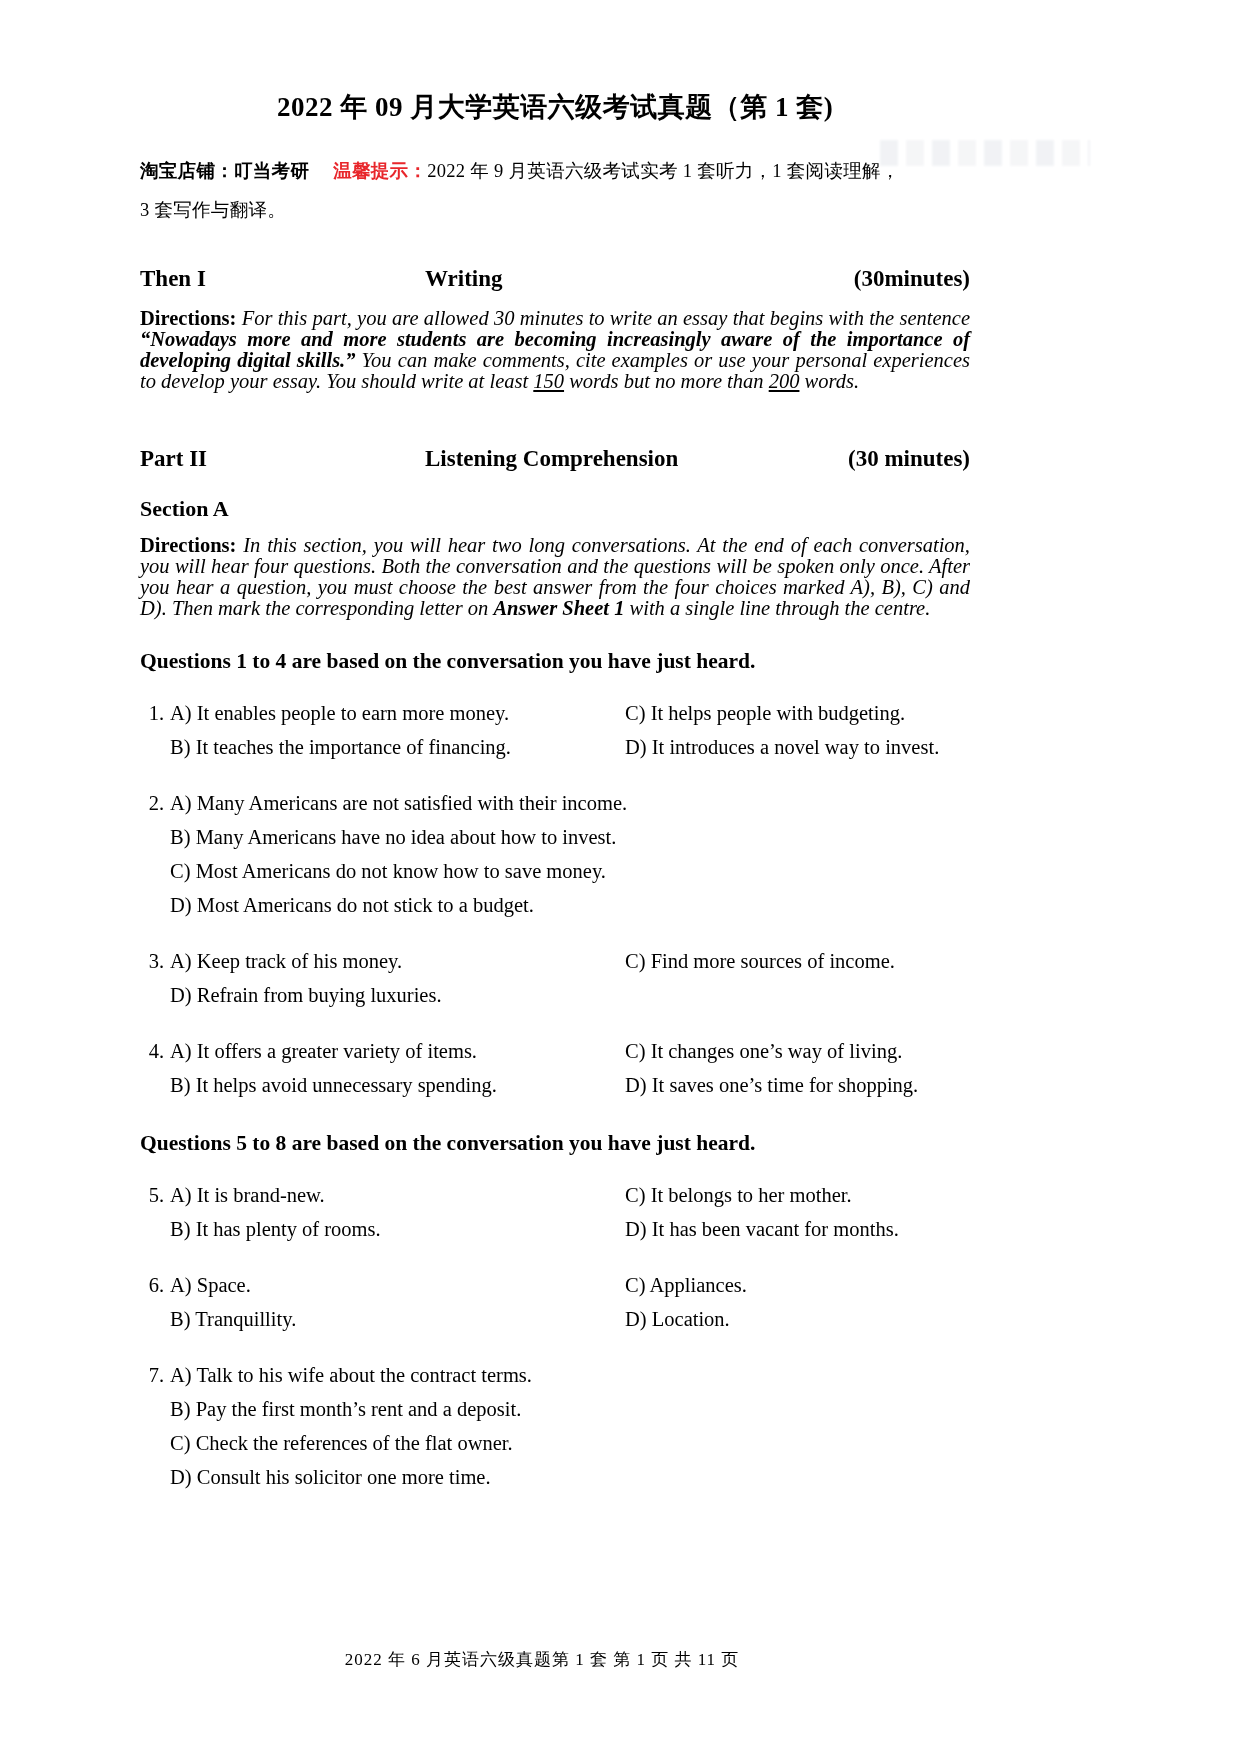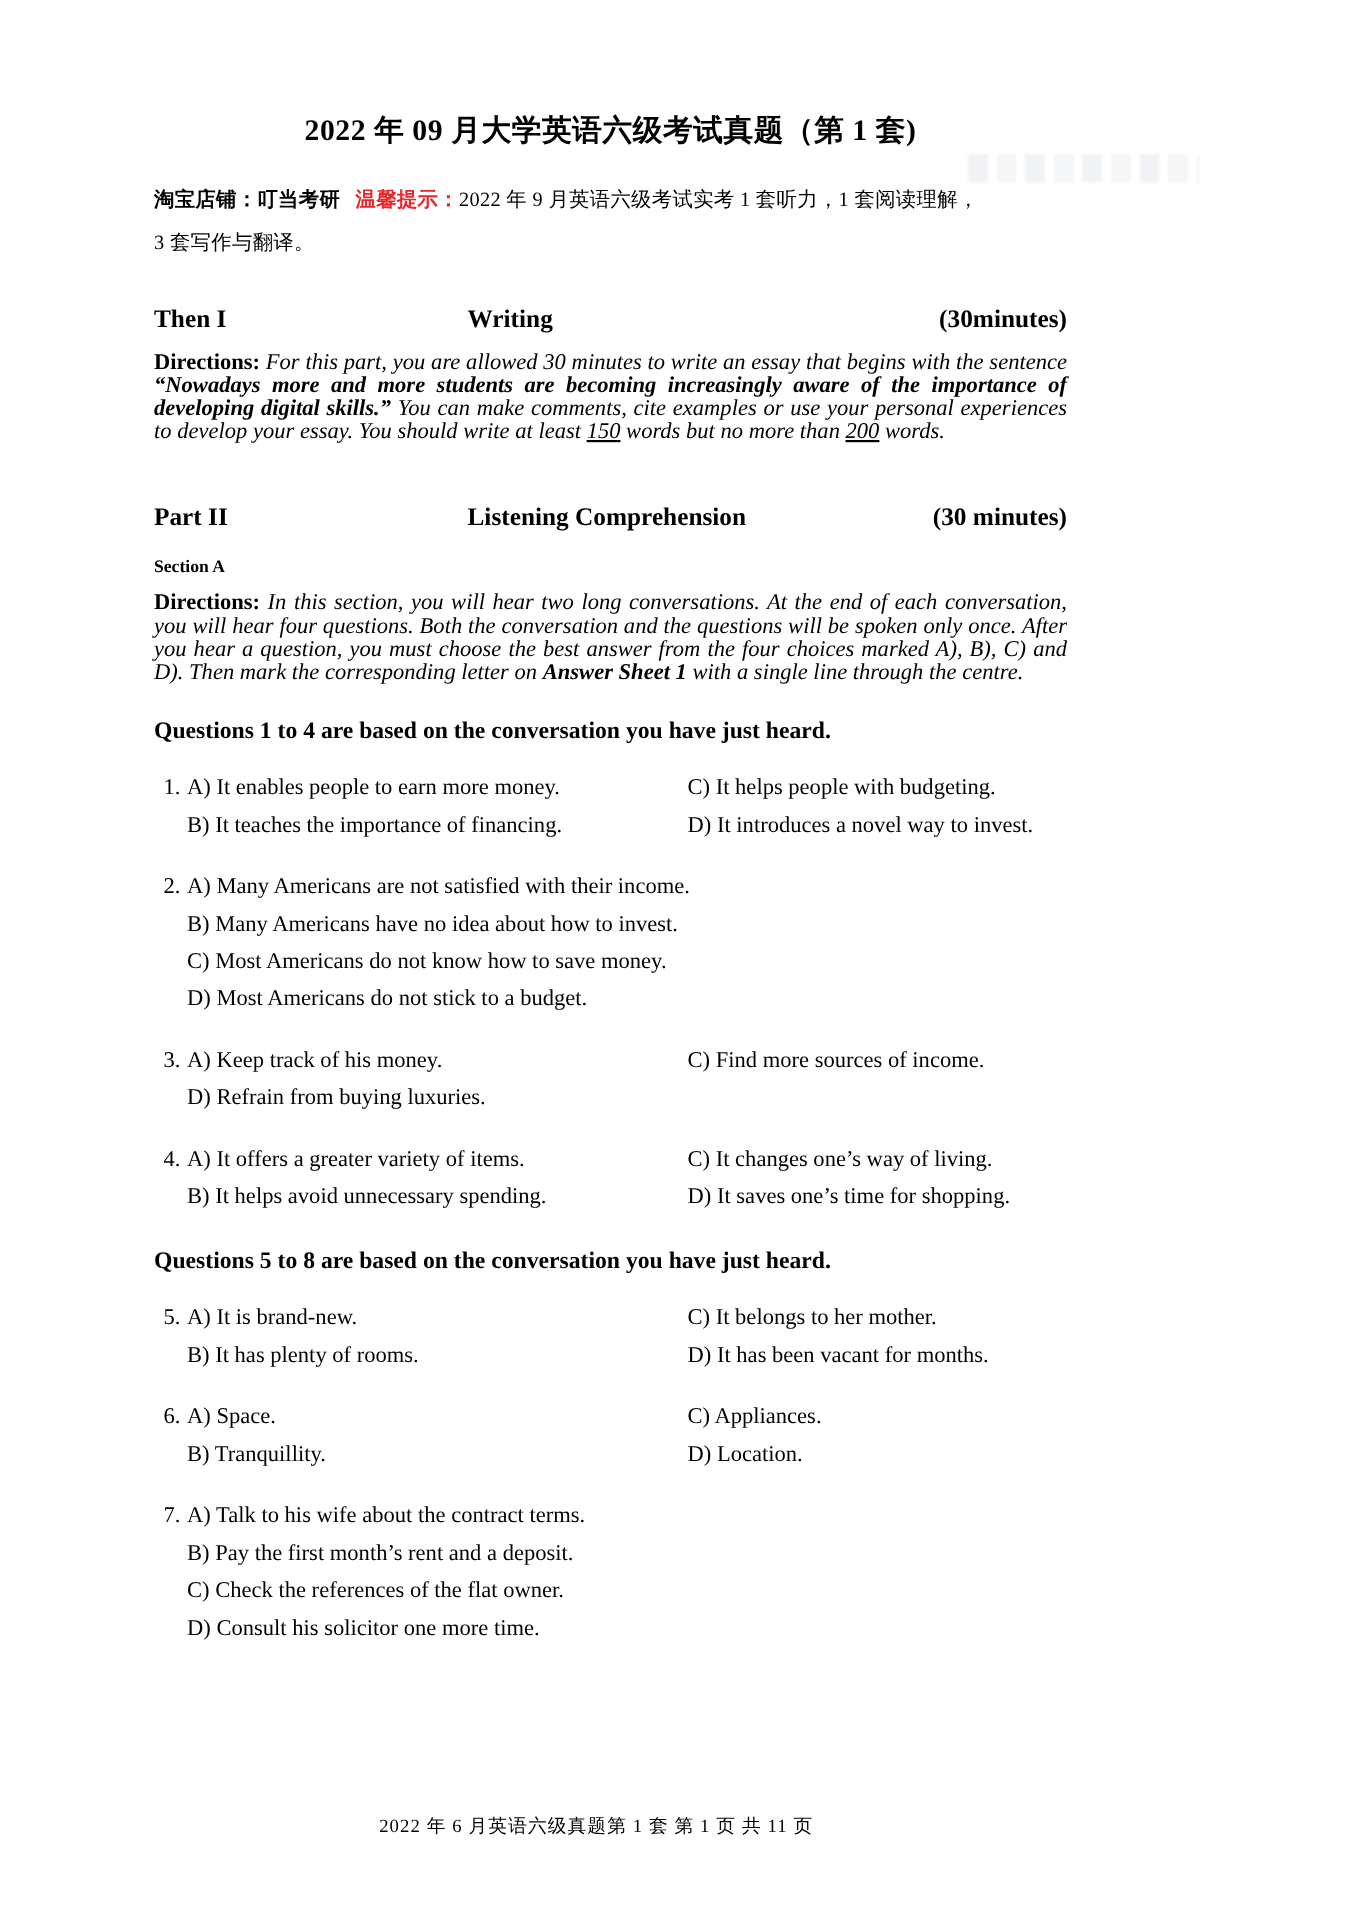--- a/index.html
+++ b/index.html
@@ -20,21 +20,21 @@
   .page {
     position: relative;
     width: 1240px;
     height: 1754px;
     padding: 0;
     background: #fff;
   }
   .content {
     position: absolute;
     left: 140px;
-    top: 14px;
+    top: 3px;
     width: 830px;
   }
 
   
   .doc-title {
     text-align: center;
     font-weight: bold;
     font-size: 27px;
     letter-spacing: 0.5px;
     margin: 0;
@@ -46,21 +46,21 @@
   .tipblock {
     margin-top: 27px;
     font-size: 18.5px;
     line-height: 39px;
     letter-spacing: 0.3px;
   }
   .shop-label { font-weight: bold; }
   .tip-red {
     color: #e8262b;
     font-weight: bold;
-    margin-left: 14px;
+    margin-left: 24px;
   }
   .tip-body { }
   .tip-line2 { display: block; }
 
   
   .watermark {
     position: absolute;
     left: 880px;
     top: 140px;
     width: 210px;
@@ -85,21 +85,21 @@
   }
   .part-row .col-a { width: 285px; flex: 0 0 285px; }
   .part-row .col-b { width: 350px; flex: 0 0 350px; text-align: left; }
   .part-row .col-c { flex: 1 1 auto; text-align: right; }
 
   #part2-row { margin-top: 54px; }
 
   
   .section-label {
     font-weight: bold;
-    font-size: 16px;
+    font-size: 22px;
     margin-top: 24px;
   }
 
   
   .directions {
     margin-top: 13px;
     font-size: 20.5px;
     line-height: 21px;
     text-align: justify;
     text-justify: inter-word;

